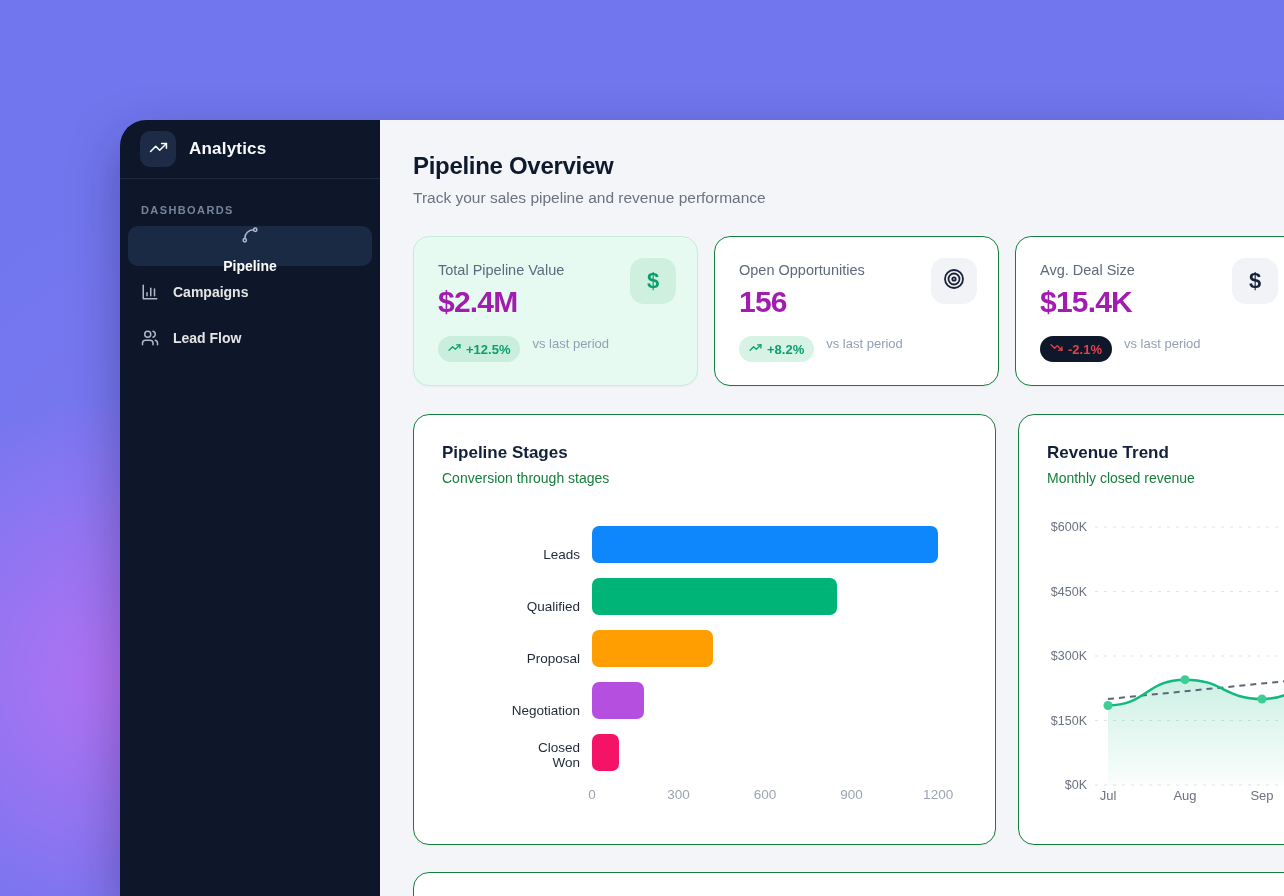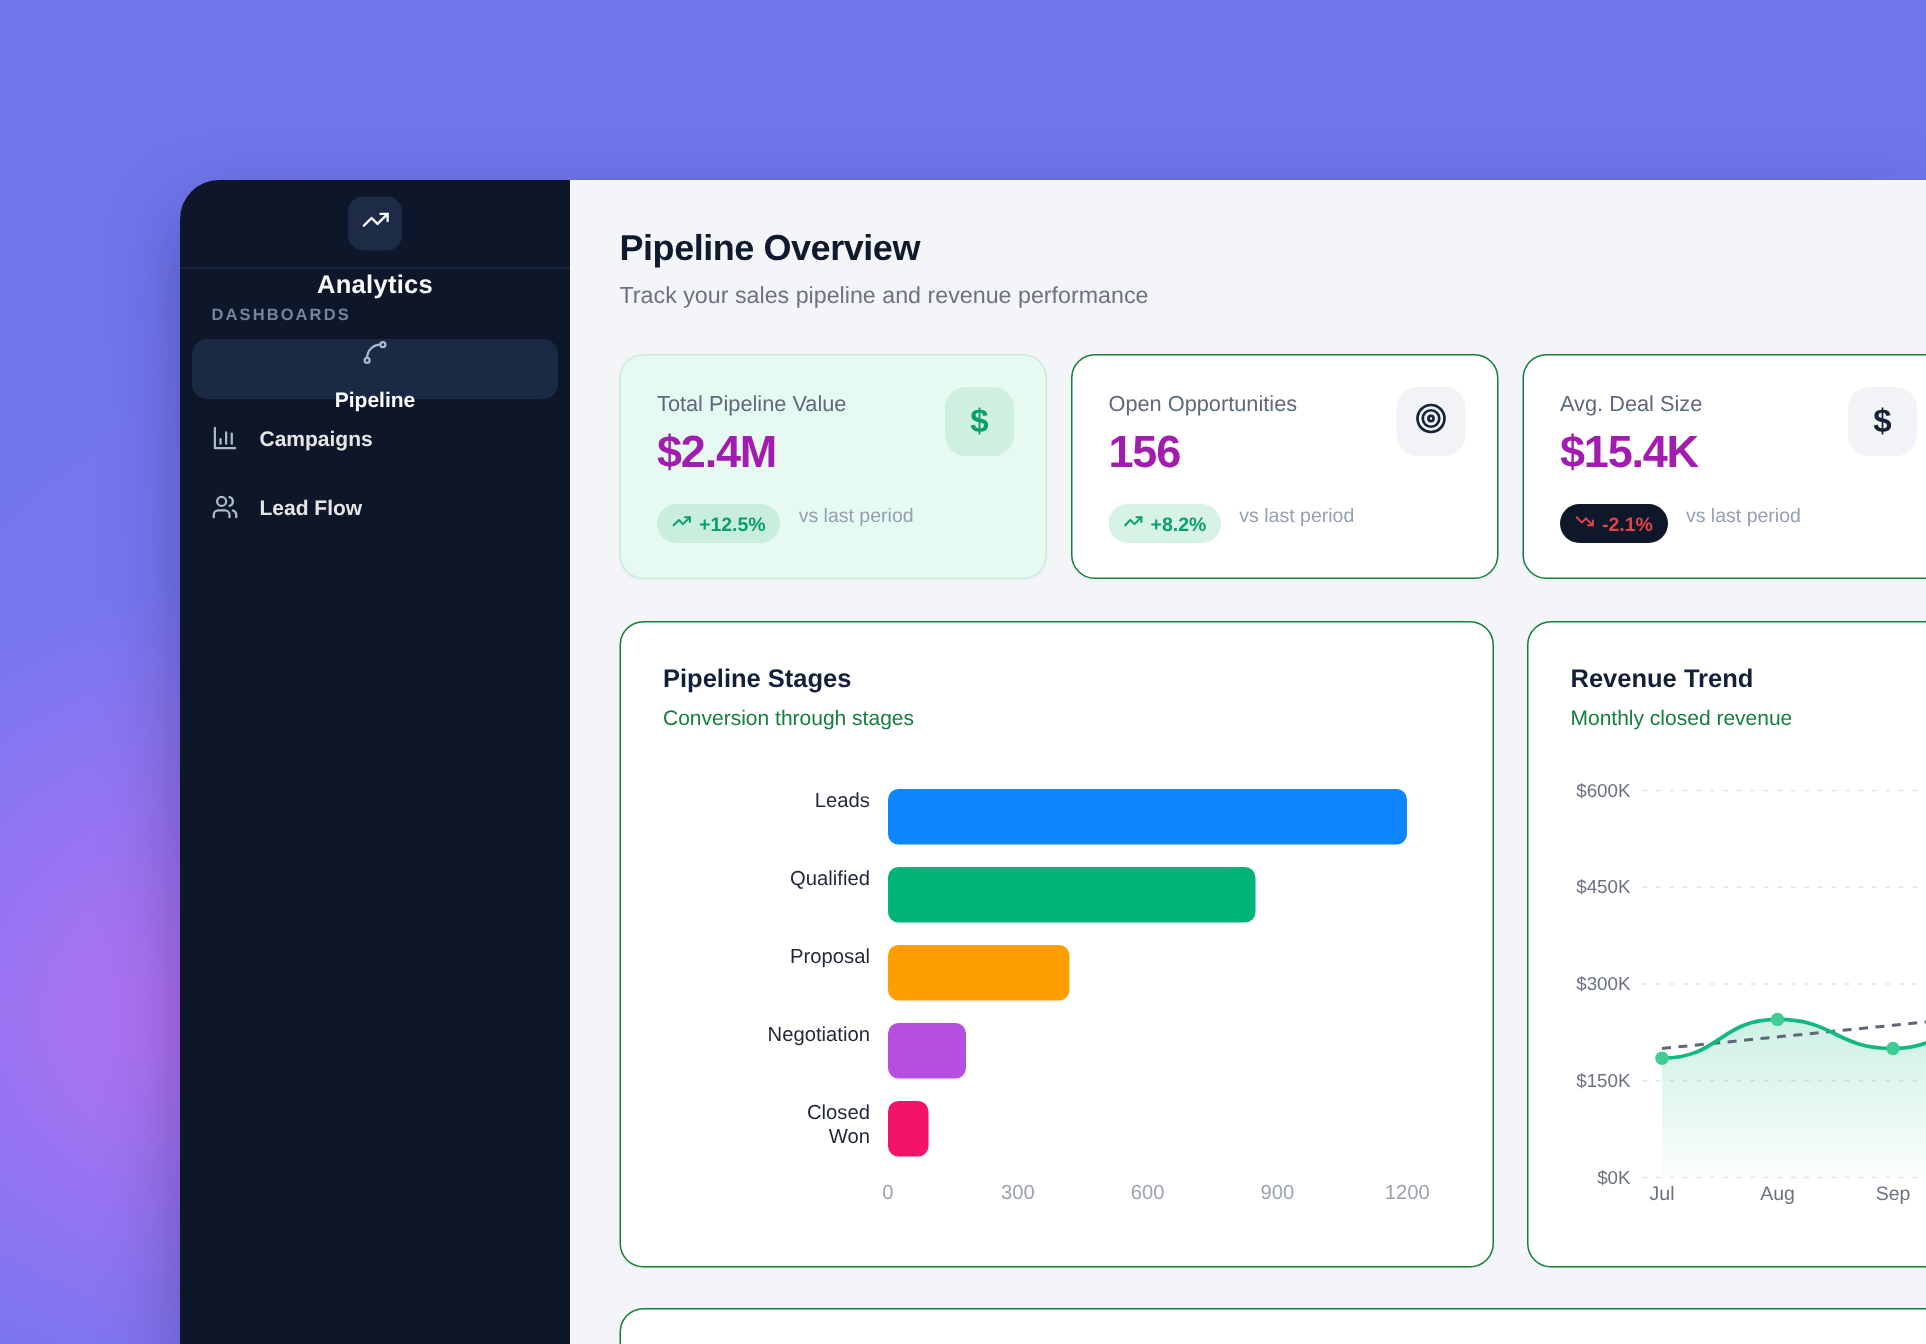--- a/index.html
+++ b/index.html
@@ -11,21 +11,21 @@
       radial-gradient(620px 560px at 260px 560px, rgba(136,123,246,.55), rgba(136,123,246,0) 70%),
       #7176ee;
   }
   .app{
     position:absolute;left:120px;top:120px;width:1164px;height:776px;
     border-top-left-radius:26px;overflow:hidden;display:flex;
     box-shadow:0 18px 50px rgba(20,20,60,.35);
   }
   
   .sidebar{width:260px;flex:none;background:#0d1729;color:#e2e8f0;display:flex;flex-direction:column;}
-  .sb-header{display:flex;align-items:center;gap:13px;padding:11px 20px;height:58px;box-sizing:border-box;flex-direction:column;}
+  .sb-header{display:flex;align-items:center;gap:13px;padding:11px 20px;height:58px;box-sizing:border-box;}
   .logo-box{width:36px;height:36px;border-radius:10px;background:#1d2b47;display:flex;align-items:center;justify-content:center;color:#f8fafc;flex:none;}
   .app-title{font-size:17px;font-weight:700;color:#f8fafc;letter-spacing:.2px;}
   .sb-divider{height:1px;background:#1c2940;}
   .section-label{margin:25px 0 10px;padding:0 21px;font-size:11px;font-weight:700;letter-spacing:1.4px;color:#76849b;}
   .nav{padding:0 8px;}
   .nav-item{display:flex;align-items:center;gap:14px;height:40px;padding:0 13px;border-radius:10px;margin-bottom:6px;color:#e5e5e5;font-size:14px;cursor:pointer;font-weight:bold;}
   .nav-item.active{background:#1b2a44;color:#ffffff;font-weight:600;flex-direction:column;}
   .nav-item .ic{display:flex;flex:none;color:#aeb9cb;}
   
   .content{flex:1;background:#f4f5f8;padding:32px 0 0 33px;box-sizing:border-box;overflow:hidden;position:relative;}
@@ -46,21 +46,21 @@
   .pill.down{background:#0f172a;color:#e0434b;}
   .kpi-card.highlight .pill.up{background:#c9eedd;}
   .vs-text{font-size:13px;color:#93a0b4;}
   
   .charts-row{display:flex;gap:22px;margin-top:28px;}
   .chart-card{width:583px;height:431px;flex:none;padding:28px;}
   .chart-title{margin:0;font-size:17px;font-weight:700;color:#13203a;}
   .chart-subtitle{margin:7px 0 0;font-size:14px;color:#15803d;}
   
   .stage-chart{margin-top:40px;}
-  .stage-row{display:flex;align-items:flex-start;height:37px;margin-bottom:15px;}
+  .stage-row{display:flex;align-items:flex-end;height:37px;margin-bottom:15px;}
   .stage-label{width:150px;flex:none;padding-right:12px;box-sizing:border-box;text-align:right;font-size:13.5px;color:#1f2937;line-height:1.15;white-space:pre-line;}
   .stage-track{flex:1;height:37px;position:relative;}
   .stage-bar{position:absolute;left:0;top:0;height:37px;border-radius:7px;}
   .stage-axis{margin-left:150px;position:relative;height:18px;margin-top:16px;}
   .stage-tick{position:absolute;transform:translateX(-50%);font-size:13.5px;color:#9ca3af;}
   
   .line-chart{margin-top:20px;}
   .bottom-card{width:1190px;height:80px;margin-top:27px;border-bottom-left-radius:0;border-bottom-right-radius:0;}
 </style>
 </head>

